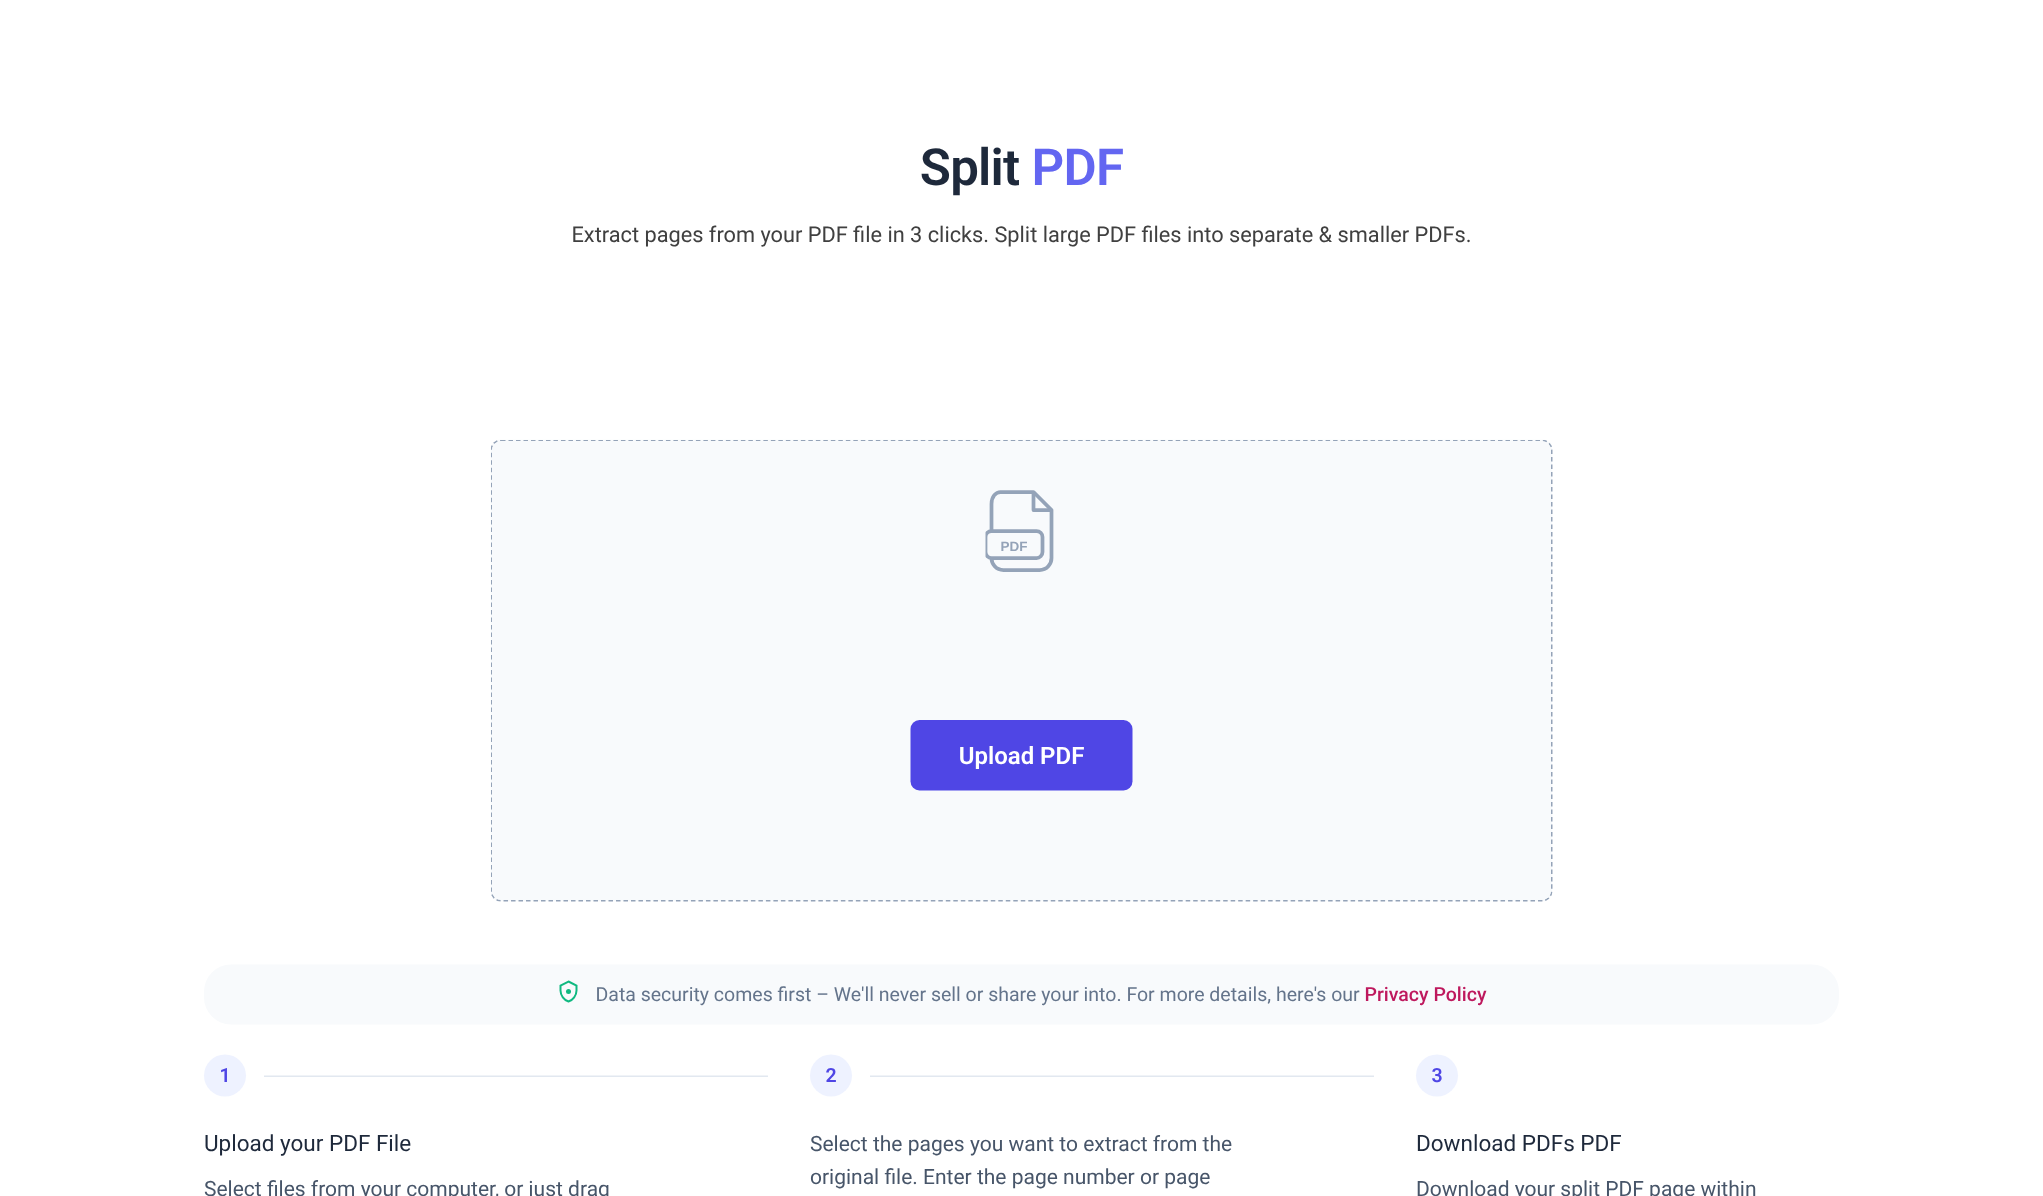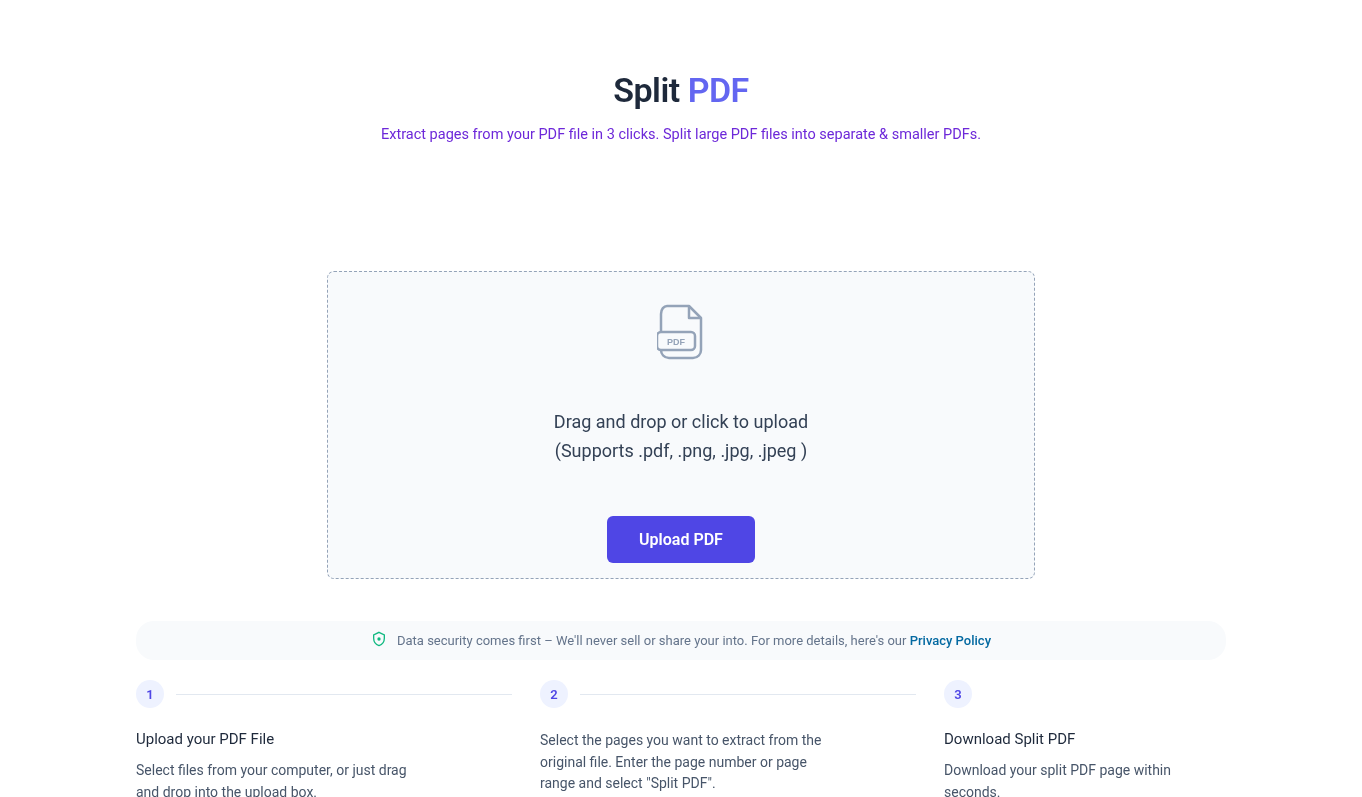--- a/index.html
+++ b/index.html
@@ -18,27 +18,28 @@
       max-width: 1100px;
       margin: 0 auto;
       padding-top: 70px;
     }
     .page-title {
       font-size: 34px;
       font-weight: 600;
       text-align: center;
       color: #1e293b;
       letter-spacing: -0.5px;
+      margin-top: 22px;
     }
     .page-title .accent {
       color: #6366f1;
     }
     .page-subtitle {
       text-align: center;
-      color: #6d28d9;
+      color: #404040;
       font-size: 14.5px;
       margin-top: 16px;
     }
     .dropzone {
       margin: 128px auto 0;
       width: 708px;
       height: 308px;
       border: 1px dashed #94a3b8;
       border-radius: 7px;
       background: #f8fafc;
@@ -83,21 +84,21 @@
       gap: 10px;
       font-size: 13px;
       color: #64748b;
     }
     .shield-icon {
       width: 16px;
       height: 16px;
       flex-shrink: 0;
     }
     .privacy-link {
-      color: #0369a1;
+      color: #be185d;
       text-decoration: none;
       font-weight: 500;
     }
     .steps {
       margin: 20px auto 0;
       width: 1090px;
       display: flex;
       gap: 28px;
     }
     .step {
@@ -156,24 +157,20 @@
 
   <div class="dropzone">
     <span>
       <svg class="pdf-icon" viewBox="0 0 48 56" fill="none">
         <path d="M10 2 L32 2 L44 14 L44 46 C44 50 41 54 36 54 L12 54 C7 54 4 50 4 46 L4 10 C4 5 7 2 10 2 Z" stroke="#94a3b8" stroke-width="2.5" fill="none" stroke-linejoin="round"></path>
         <path d="M32 2 L32 14 L44 14" stroke="#94a3b8" stroke-width="2.5" fill="none" stroke-linejoin="round"></path>
         <rect x="0" y="28" width="38" height="18" rx="4" stroke="#94a3b8" stroke-width="2.5" fill="#f8fafc"></rect>
         <text x="19" y="41" font-family="Arial" font-size="9" font-weight="700" fill="#94a3b8" text-anchor="middle">PDF</text>
       </svg>
     </span>
-    <div class="dropzone-text">
-      <div>Drag and drop or click to upload</div>
-      <div>(Supports .pdf, .png, .jpg, .jpeg )</div>
-    </div>
     <button class="upload-btn">Upload PDF</button>
   </div>
 
   <div class="security-bar">
     <span>
       <svg class="shield-icon" viewBox="0 0 24 24" fill="none">
         <path d="M12 2 L20 6 V11 C20 16 16.5 20.5 12 22 C7.5 20.5 4 16 4 11 V6 L12 2 Z" stroke="#10b981" stroke-width="2" fill="none"></path>
         <circle cx="12" cy="12" r="2.5" fill="#10b981"></circle>
       </svg>
     </span>
@@ -197,17 +194,17 @@
         <div class="step-number">2</div>
         <div class="step-line"></div>
       </div>
       <div class="step-desc">Select the pages you want to extract from the original file. Enter the page number or page range and select "Split PDF".</div>
     </div>
 
     <div class="step step-last">
       <div class="step-header">
         <div class="step-number">3</div>
       </div>
-      <div class="step-title">Download Split PDF</div>
+      <div class="step-title">Download PDFs PDF</div>
       <div class="step-desc">Download your split PDF page within seconds.</div>
     </div>
   </div>
 </div>
 
 </body></html>

